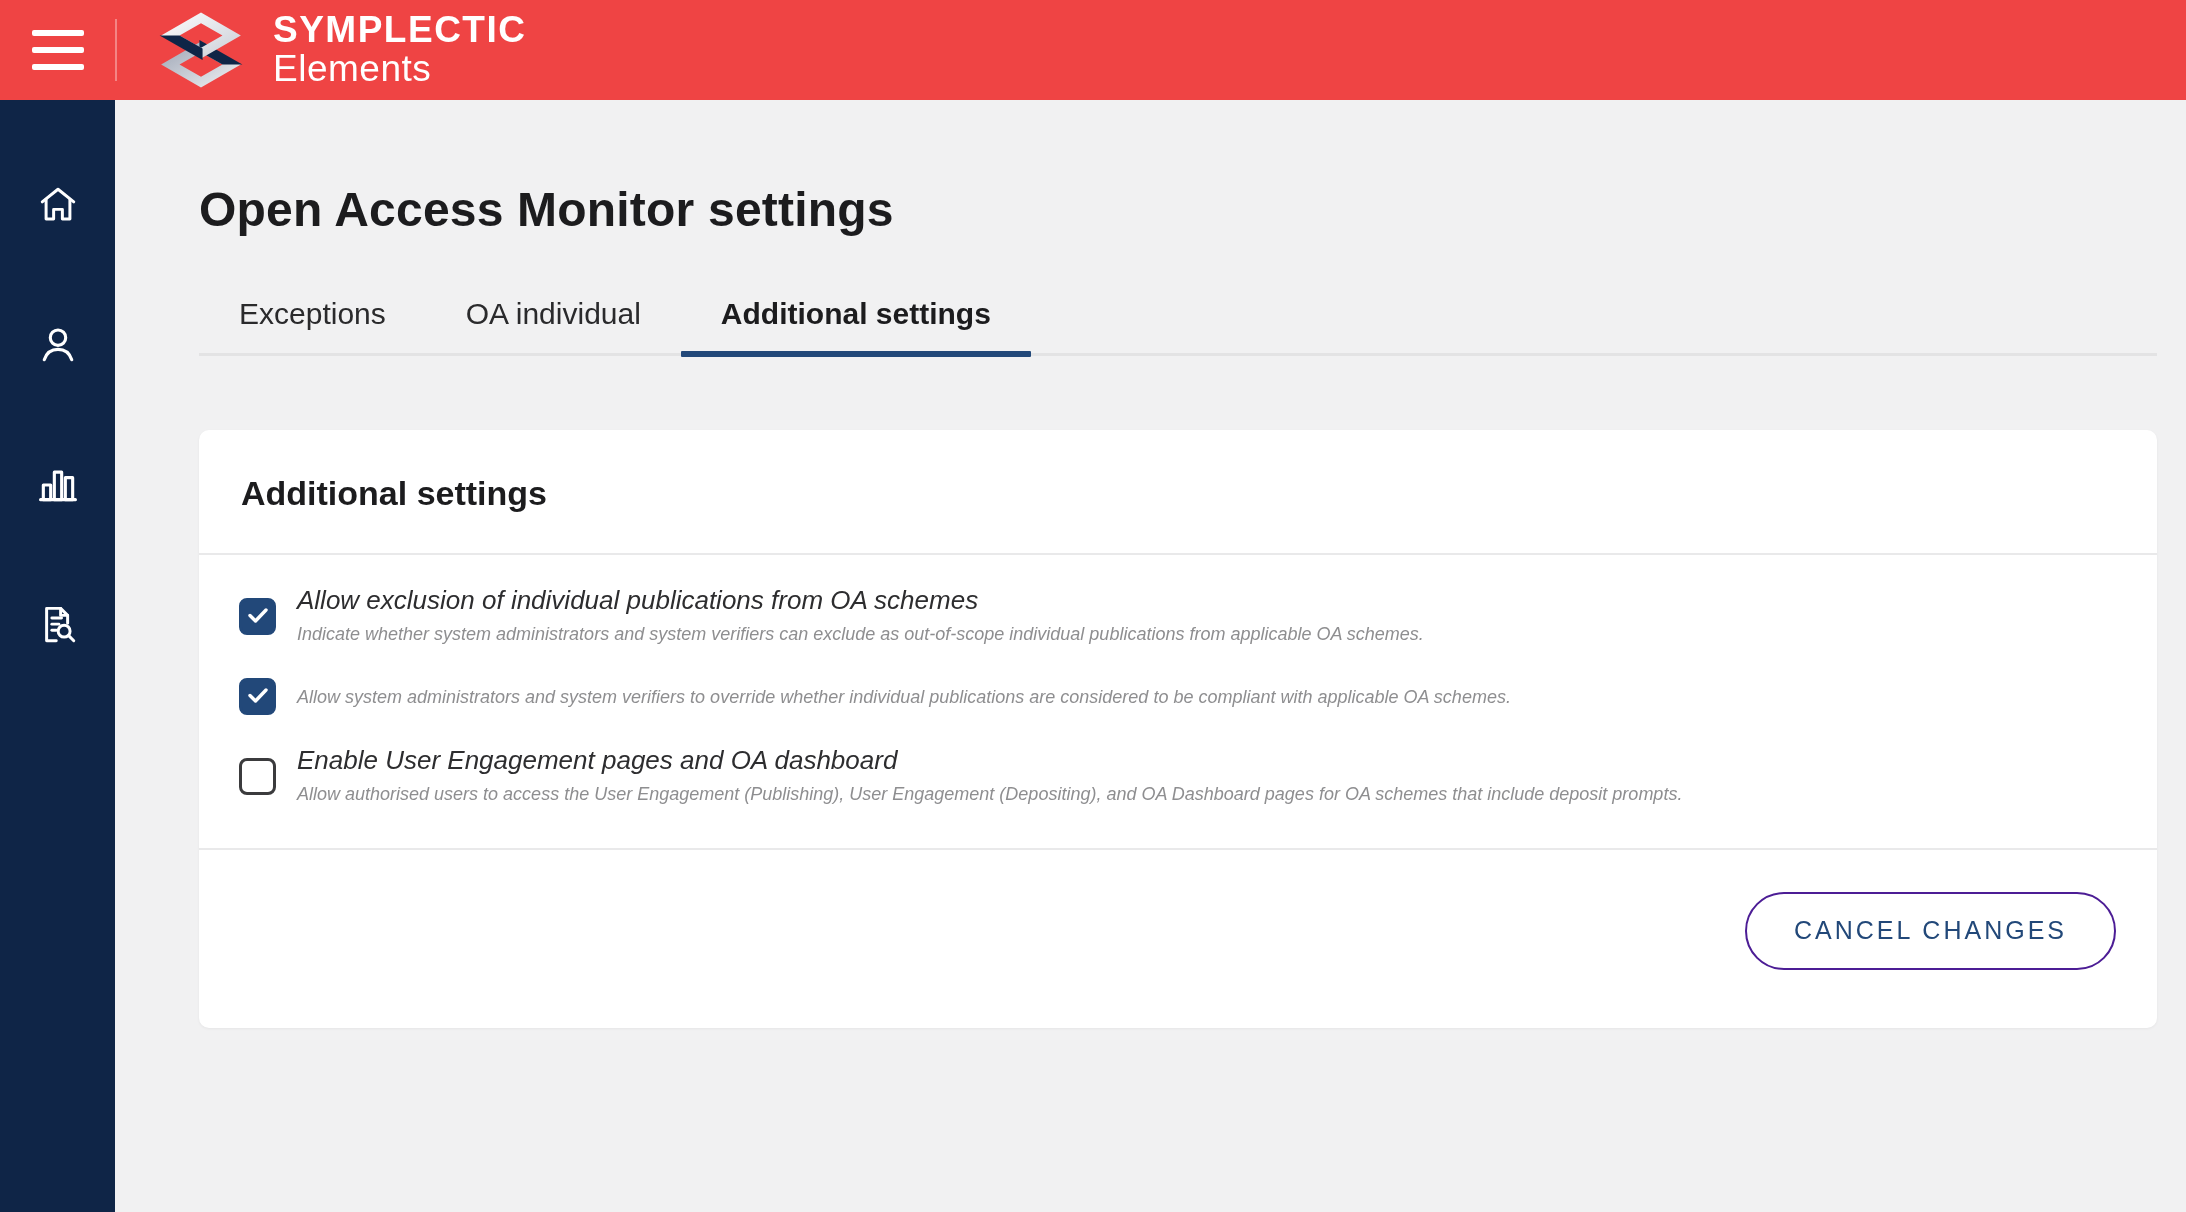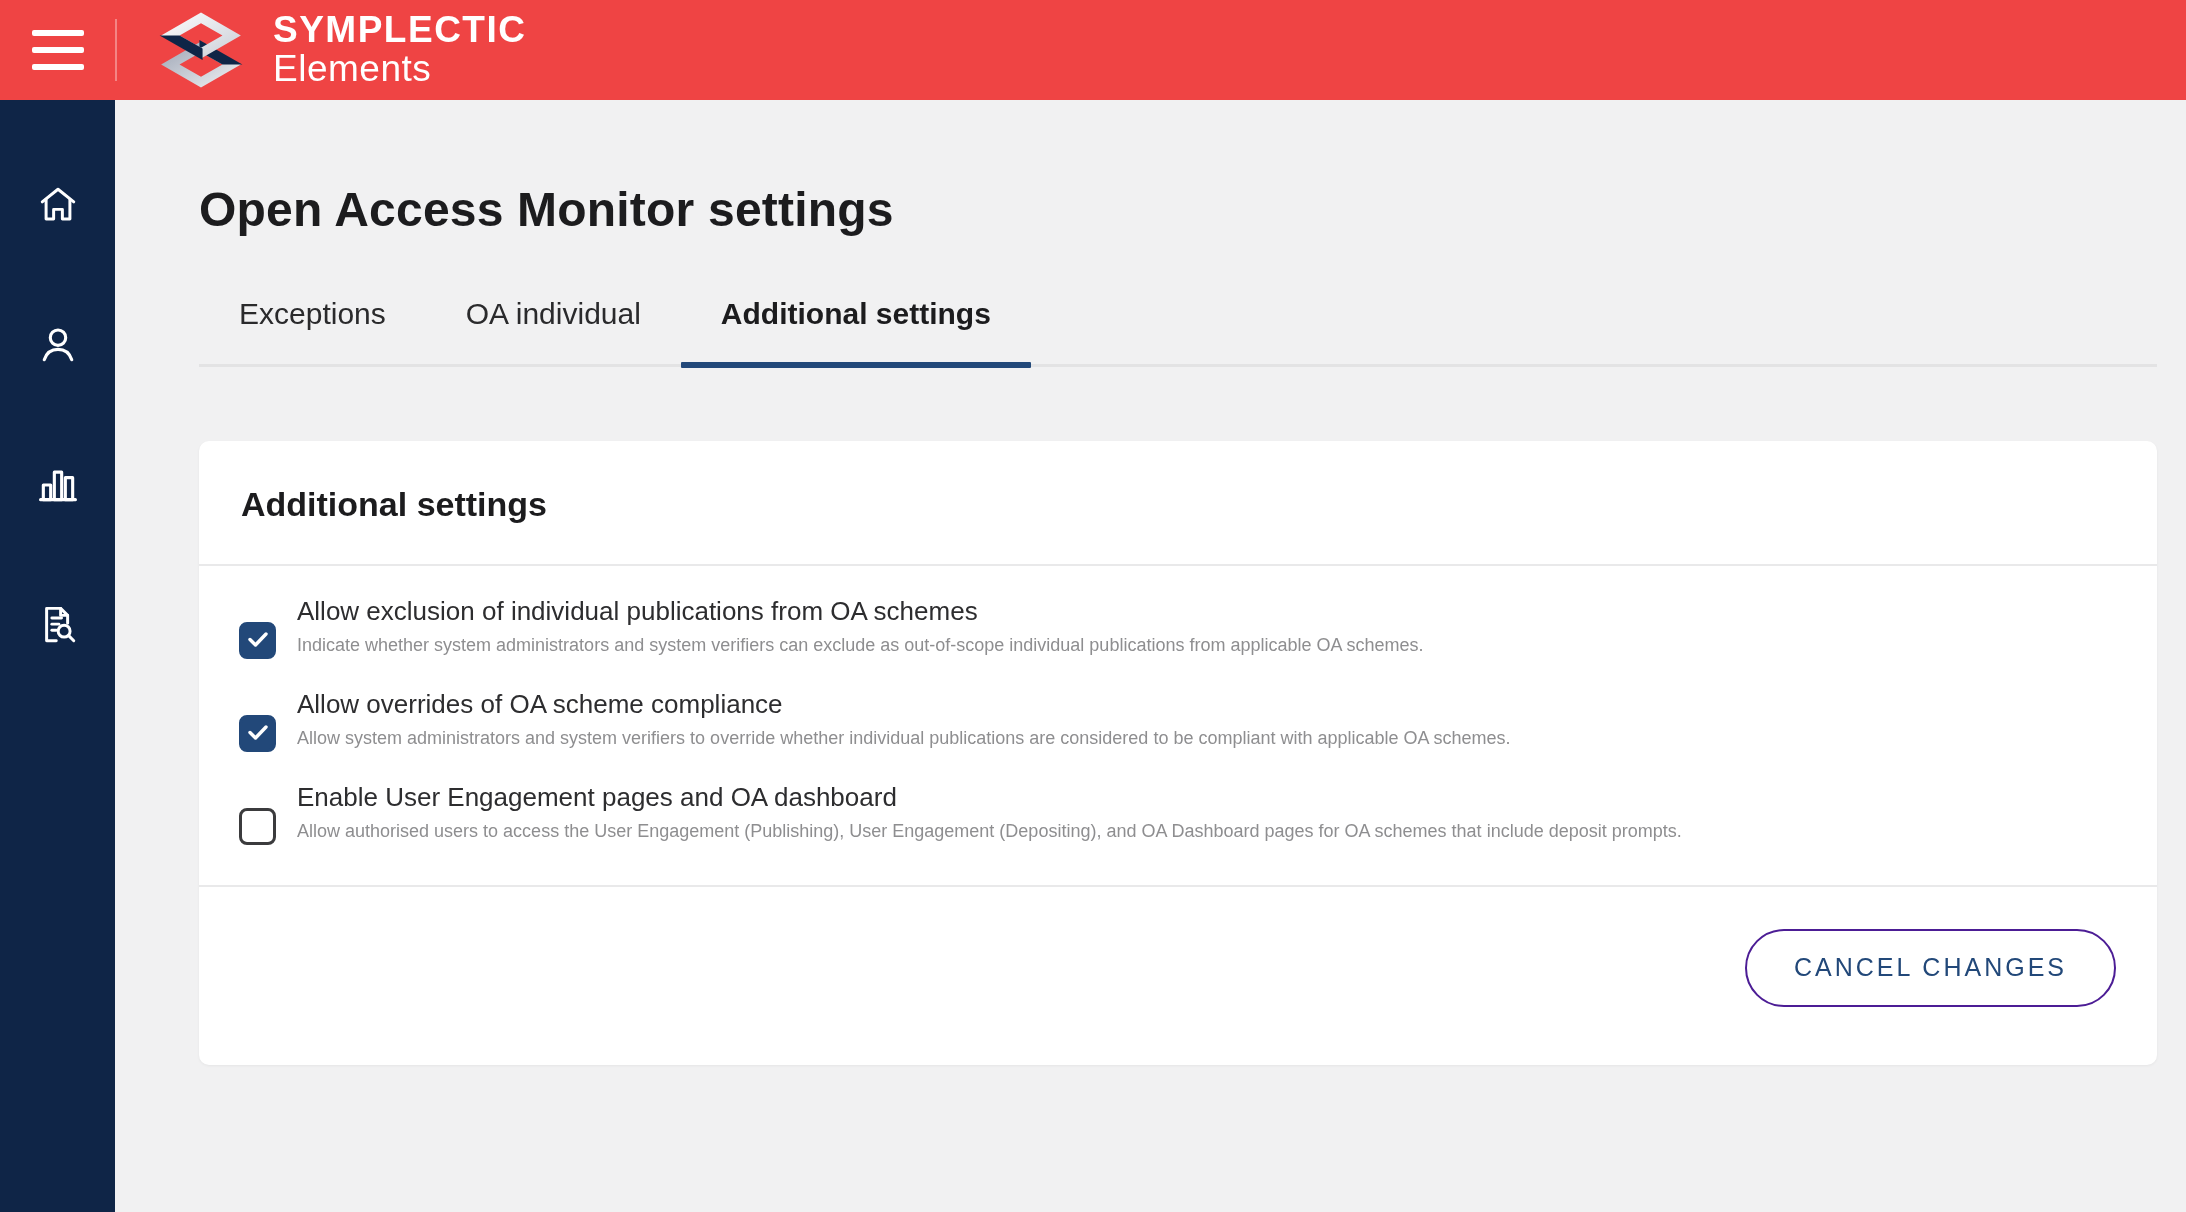--- a/index.html
+++ b/index.html
@@ -61,21 +61,21 @@
   }
 
   
   .tabs {
     display: flex; margin-top: 60px;
     border-bottom: 3px solid #e3e3e4;
     width: 1958px;
   }
   .tab {
     position: relative;
-    padding: 0 40px 33px 40px;
+    padding: 0 40px 22px 40px;
     font-size: 30px; color: #2a2a2c;
     background: none; border: none; cursor: pointer;
     font-family: inherit;
   }
   .tab.active { font-weight: 700; color: #1c1c1e; }
   .tab.active::after {
     content: ""; position: absolute; left: 0; right: 0; bottom: -4px;
     height: 6px; background: #224879; border-radius: 1px;
   }
 
@@ -88,21 +88,21 @@
     box-shadow: 0 1px 3px rgba(0,0,0,0.05);
     padding: 0;
   }
   .card-heading {
     font-size: 34px; font-weight: 700; color: #1c1c1e;
     padding: 44px 42px 40px 42px;
   }
   .card-divider { height: 2px; background: #e9e9ea; }
 
   .settings-list { padding: 28px 42px 40px 40px; }
-  .setting-row { display: flex; align-items: flex-end; margin-top: 28px; }
+  .setting-row { display: flex; align-items: center; margin-top: 28px; font-style: italic; }
   .setting-row:first-child { margin-top: 0; }
 
   .checkbox {
     flex: 0 0 auto;
     width: 37px; height: 37px;
     border-radius: 8px;
     margin-top: 2px;
     border: 3px solid #3b3b3d;
     background: #ffffff;
     cursor: pointer;
@@ -243,21 +243,20 @@
         </div>
       </div>
 
       <div class="setting-row">
         <span class="checkbox checked">
           <svg width="24" height="24" viewBox="0 0 24 24" fill="none" stroke="#ffffff" stroke-width="3.4" stroke-linecap="round" stroke-linejoin="round">
               <path d="M20 6 L9.5 17 L4 11.5"></path>
             </svg>
         </span>
         <div class="setting-text">
-          <div class="setting-label">Allow overrides of OA scheme compliance</div>
           <div class="setting-desc">Allow system administrators and system verifiers to override whether individual publications are considered to be compliant with applicable OA schemes.</div>
         </div>
       </div>
 
       <div class="setting-row">
         <span class="checkbox">
           
         </span>
         <div class="setting-text">
           <div class="setting-label">Enable User Engagement pages and OA dashboard</div>

